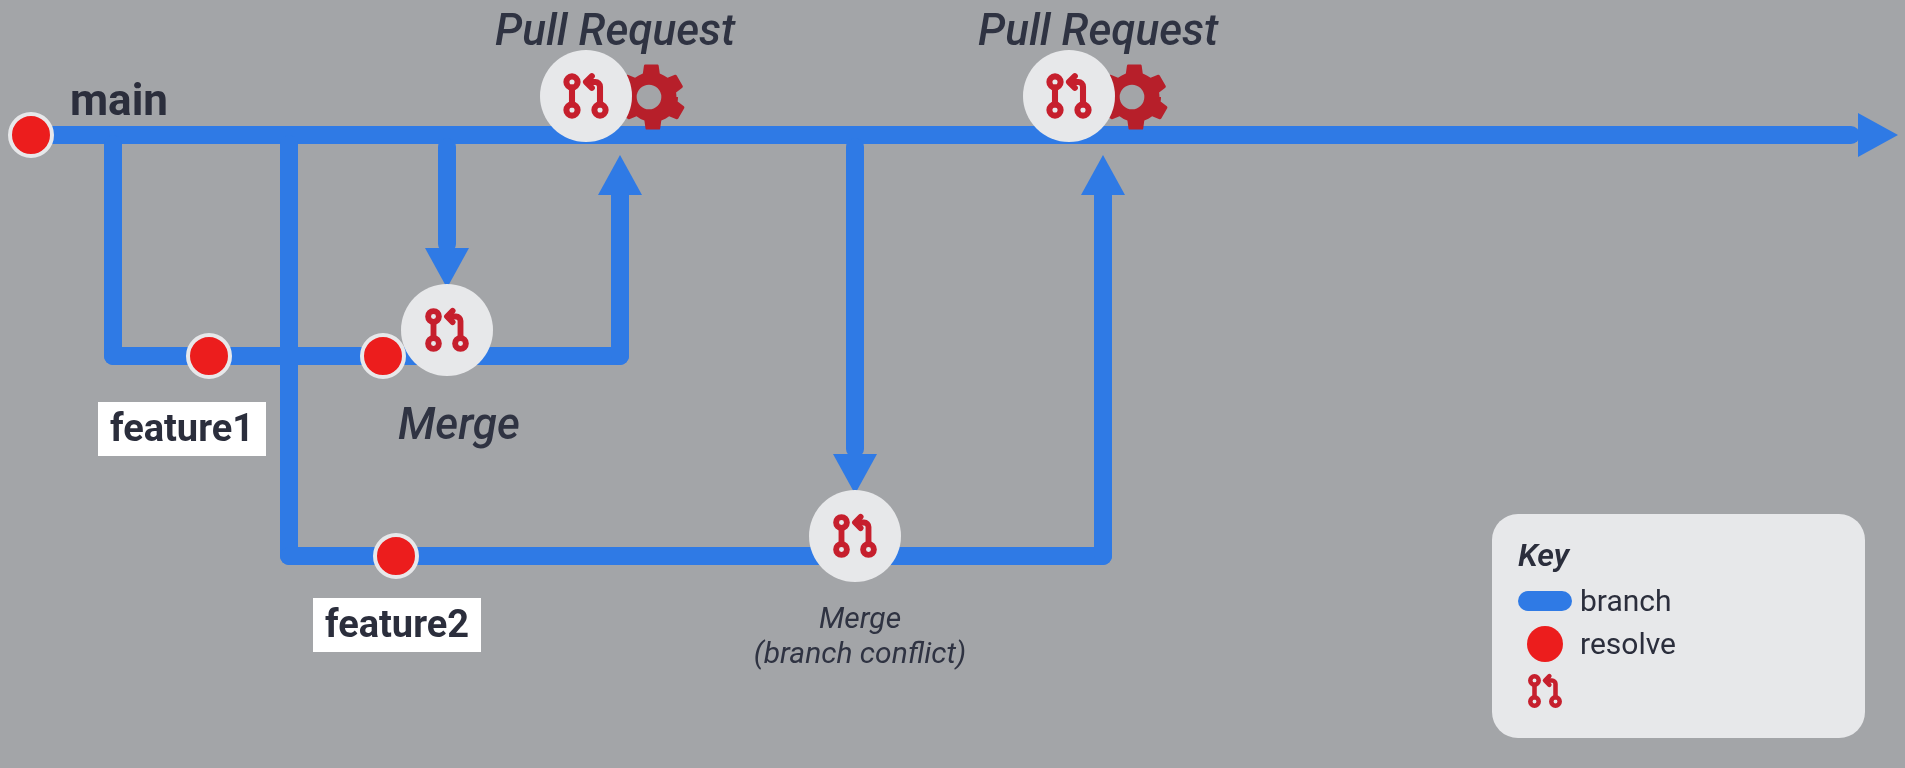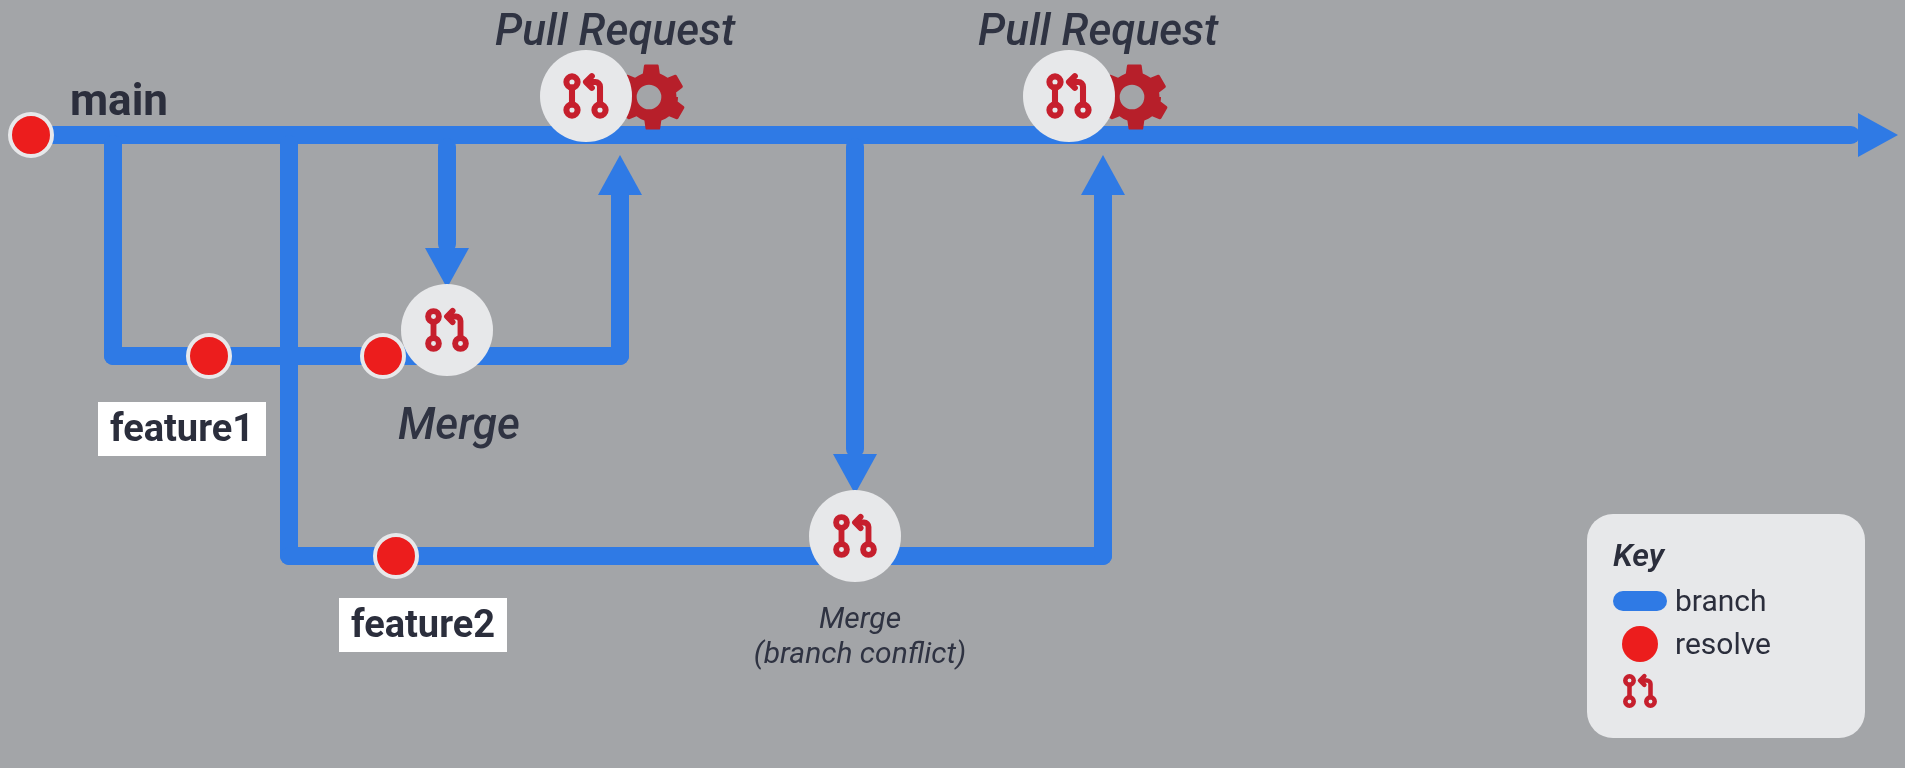--- a/index.html
+++ b/index.html
@@ -103,21 +103,21 @@
     font-style: italic;
     color: #2f3342;
     text-align: center;
   }
 
   
   .key-box {
     position: absolute;
     right: 40px;
     bottom: 30px;
-    width: 278px;
+    width: 373px;
     background: #e7e8ea;
     border-radius: 26px;
     padding: 22px 26px 26px 26px;
     box-sizing: border-box;
     font-size: 30px;
     color: #2b2e3c;
   }
   .key-title {
     font-style: italic;
     font-weight: 600;
@@ -187,21 +187,21 @@
     </svg>
   </div>
   <div class="label italic" style="left:398px; top:398px;">Merge</div>
 
   <div class="vline" style="left:280px; top:135px; height:430px;"></div>
   <div class="hline" style="left:280px; top:547px; width:832px;"></div>
   <div class="vline" style="left:1094px; top:180px; height:385px;"></div>
   <div class="arrow-up" style="left:1081px; top:155px;"></div>
 
   <div class="commit" style="left:373px; top:533px;"></div>
-  <div class="label-box" style="left:339px; top:598px;">feature2</div>
+  <div class="label-box" style="left:313px; top:598px;">feature2</div>
 
   <div class="vline" style="left:846px; top:138px; height:320px;"></div>
   <div class="arrow-down" style="left:833px; top:454px;"></div>
   <div class="pr-circle" style="left:809px; top:490px;">
     <svg width="54" height="54" viewBox="0 0 24 24">
       <g fill="none" stroke="#c61f2d" stroke-width="2.6" stroke-linecap="round" stroke-linejoin="round">
         <circle cx="6" cy="18" r="2.4"></circle>
         <circle cx="6" cy="6" r="2.4"></circle>
         <circle cx="18" cy="18" r="2.4"></circle>
         <path d="M6 8.4 V15.6"></path>

